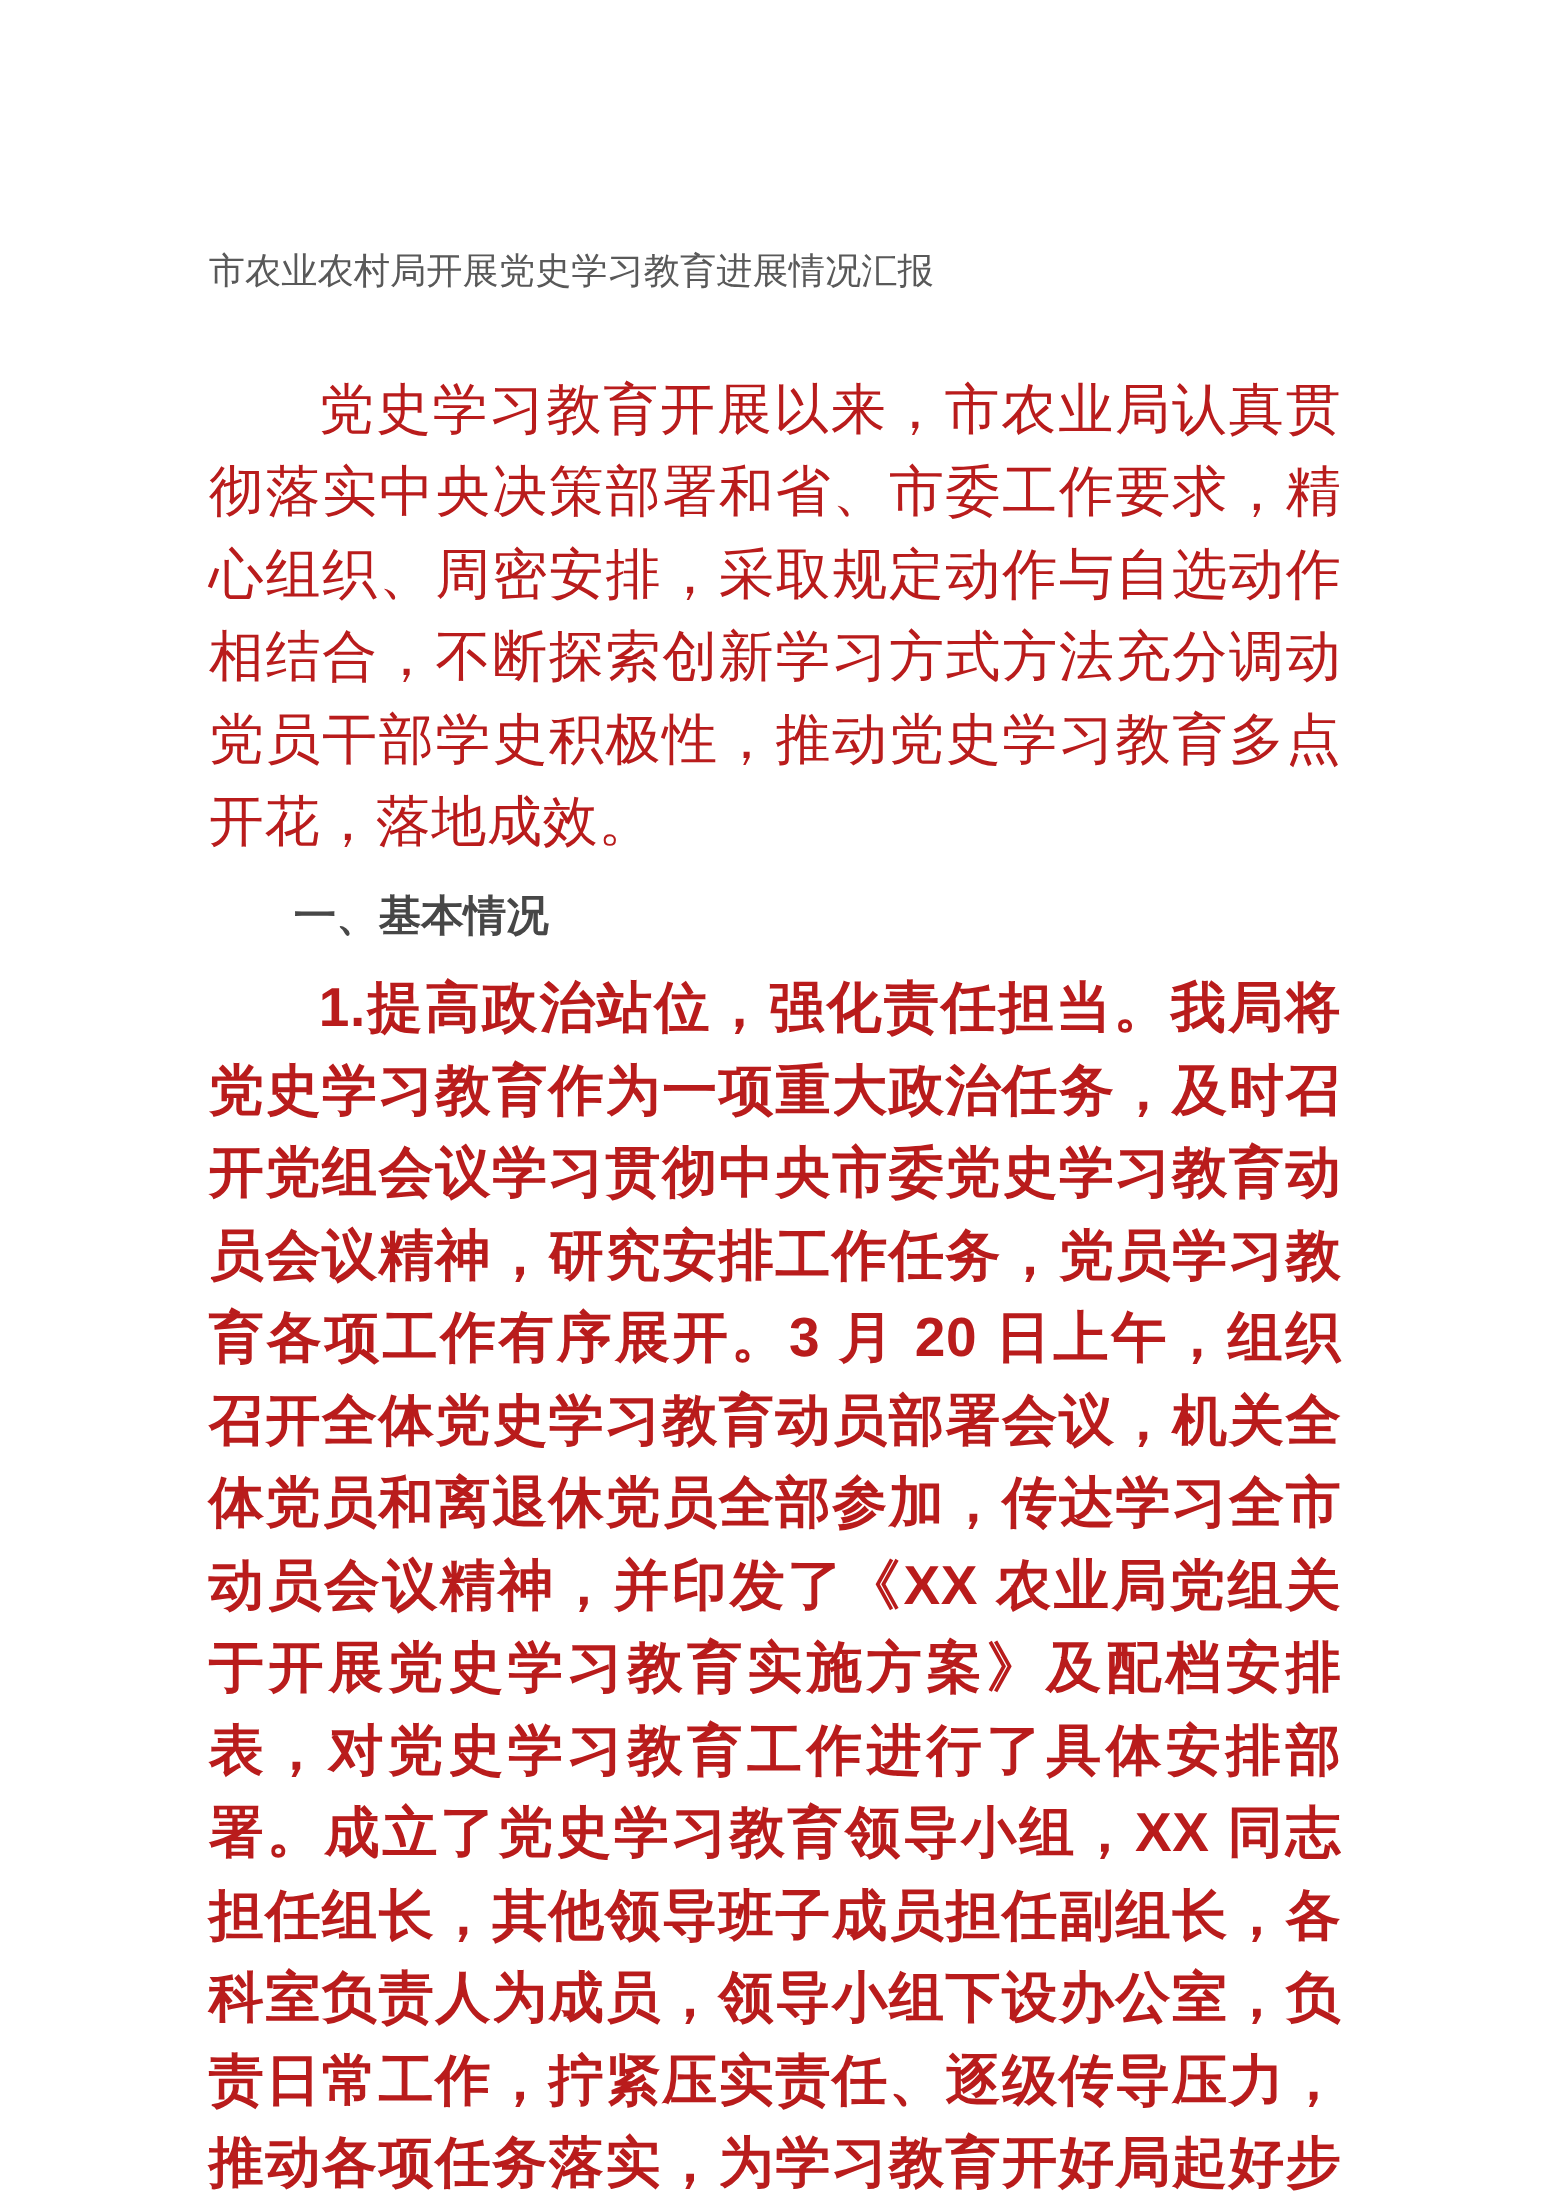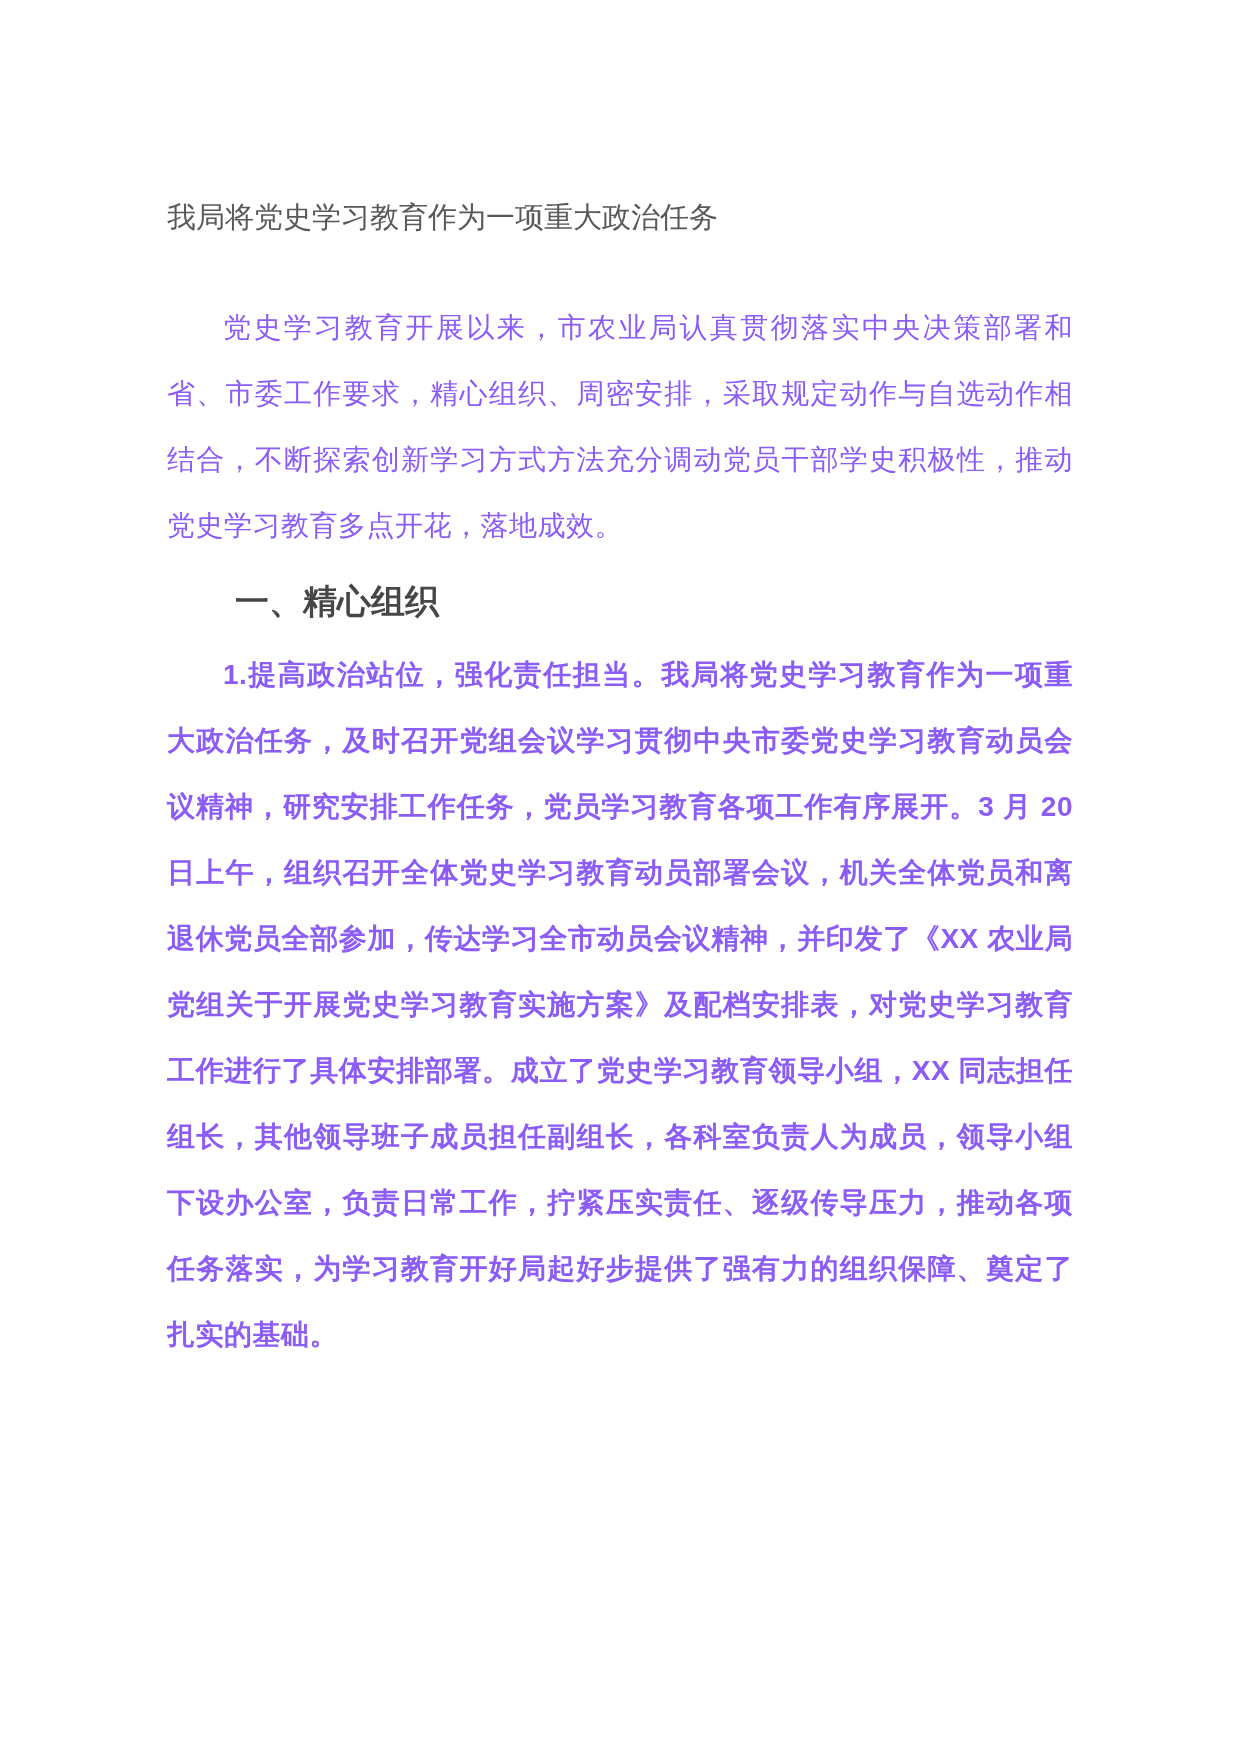--- a/index.html
+++ b/index.html
@@ -17,42 +17,42 @@
     overflow: hidden;
   }
   .doc-title {
     font-size: 29px;
     line-height: 44px;
     font-weight: 400;
     color: #595959;
     text-align: left;
   }
   .body-para {
-    font-size: 28px;
+    font-size: 44px;
     line-height: 66px;
-    color: #8b5cf6;
+    color: #b91c1c;
     text-align: justify;
     text-indent: 2em;
     letter-spacing: 0.5px;
   }
   .para-1 { margin-top: 56px; }
   .section-heading {
     font-size: 34px;
     line-height: 66px;
     font-weight: 700;
     color: #474747;
     text-indent: 2em;
     margin-top: 9px;
   }
   .para-2 { margin-top: 8px; font-weight: bold; }
 </style>
 </head>
 <body>
 
 <div class="page">
-  <h1 class="doc-title">我局将党史学习教育作为一项重大政治任务</h1>
+  <h1 class="doc-title">市农业农村局开展党史学习教育进展情况汇报</h1>
 
   <p class="body-para para-1">党史学习教育开展以来，市农业局认真贯彻落实中央决策部署和省、市委工作要求，精心组织、周密安排，采取规定动作与自选动作相结合，不断探索创新学习方式方法充分调动党员干部学史积极性，推动党史学习教育多点开花，落地成效。</p>
 
-  <h2 class="section-heading">一、精心组织</h2>
+  <h2 class="section-heading">一、基本情况</h2>
 
   <p class="body-para para-2">1.提高政治站位，强化责任担当。我局将党史学习教育作为一项重大政治任务，及时召开党组会议学习贯彻中央市委党史学习教育动员会议精神，研究安排工作任务，党员学习教育各项工作有序展开。3 月 20 日上午，组织召开全体党史学习教育动员部署会议，机关全体党员和离退休党员全部参加，传达学习全市动员会议精神，并印发了《XX 农业局党组关于开展党史学习教育实施方案》及配档安排表，对党史学习教育工作进行了具体安排部署。成立了党史学习教育领导小组，XX 同志担任组长，其他领导班子成员担任副组长，各科室负责人为成员，领导小组下设办公室，负责日常工作，拧紧压实责任、逐级传导压力，推动各项任务落实，为学习教育开好局起好步提供了强有力的组织保障、奠定了扎实的基础。</p>
 </div>
 
 </body></html>

